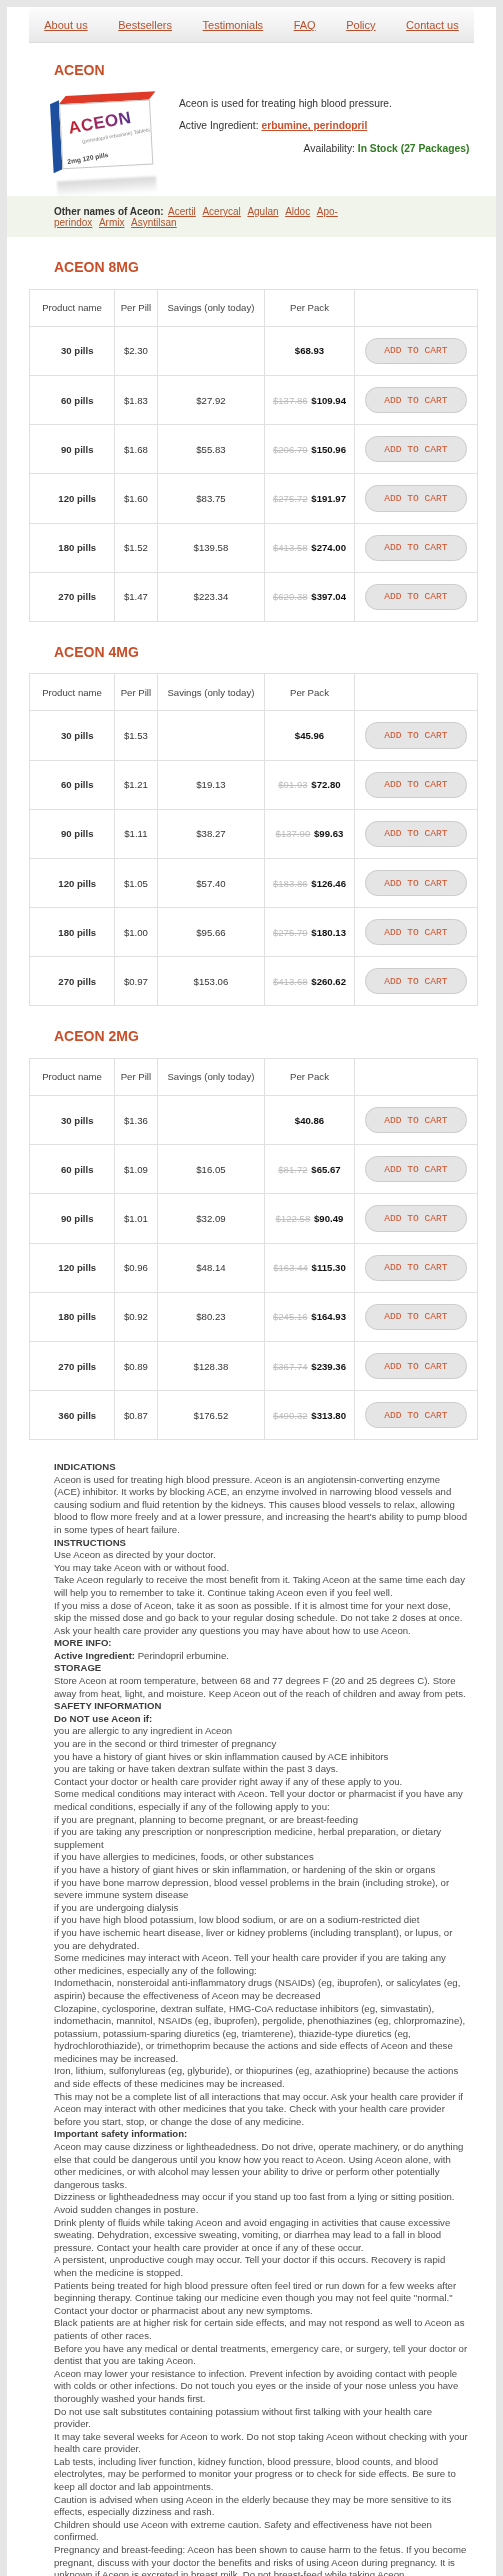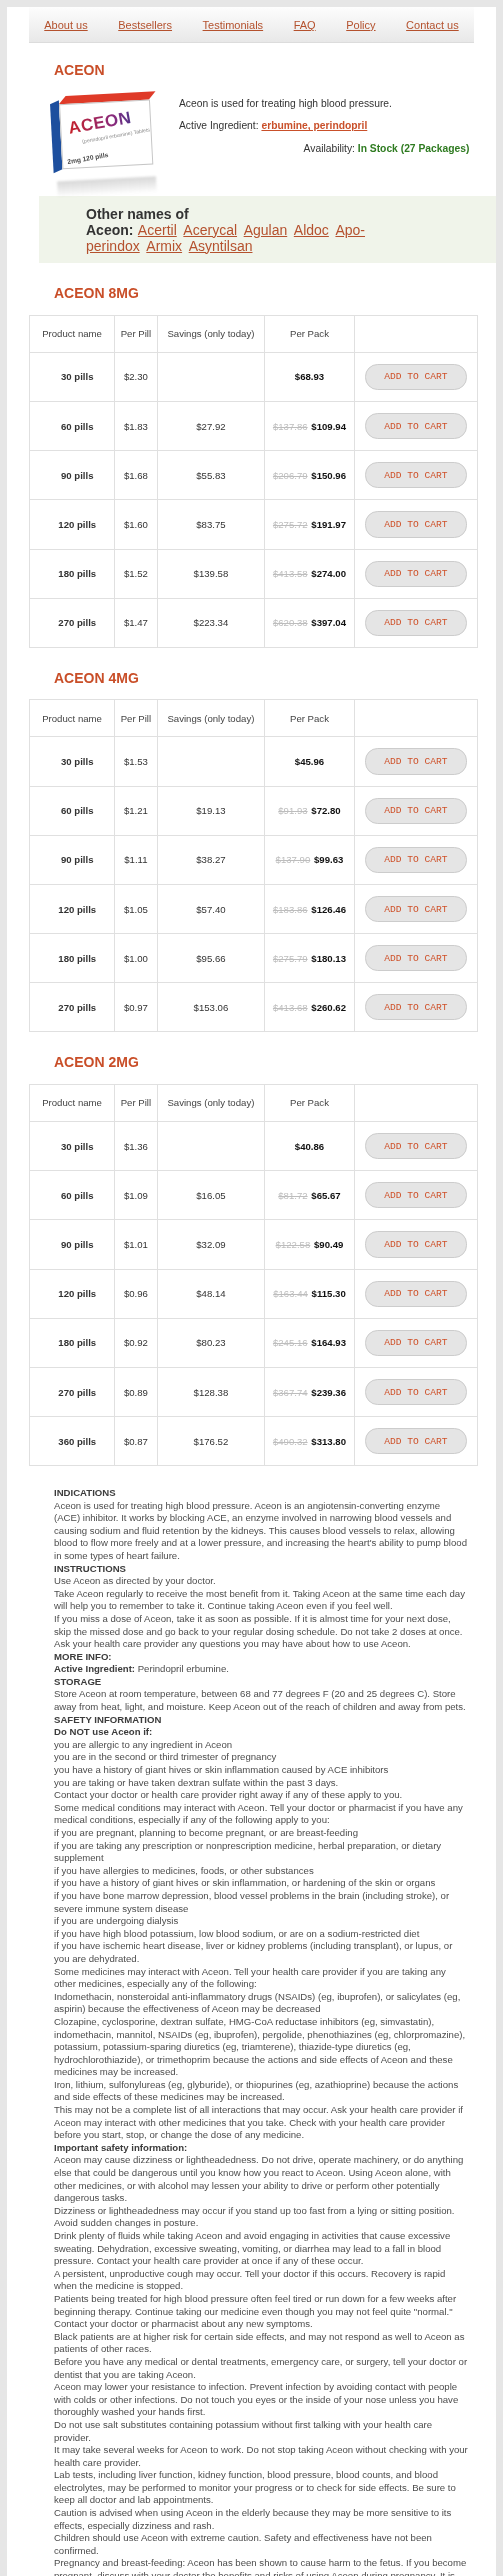--- a/index.html
+++ b/index.html
@@ -103,23 +103,22 @@
   .pinfo{flex:1;font-size:10.3px;padding-top:5.9px;}
   .pinfo .desc{margin-bottom:11.8px;}
   .ai-line{margin-bottom:11.8px;}
   .ai-link{color:#c9502a;font-weight:bold;text-decoration:underline;cursor:pointer;}
   .avail{text-align:right;margin-top:10.3px;}
   .avail .instock{color:#2f7b21;font-weight:bold;text-align:right;}
   
   .onames{
     background:#f0f4ea;
     padding:9.6px 29.5px 9.6px 47px;
-    font-size:14px;
+    font-size:10px;
     margin-top:5.9px;
-    margin-left:32px;
   }
   .onames .lbl{font-weight:bold;color:#333;margin-right:4.4px;}
   .onames a{color:#b5512e;text-decoration:underline;margin-right:6.6px;cursor:pointer;}
   
   h2.sec-h{
     color:#c94e28;
     font-size:14px;
     margin:22px 0 13.3px 47px;
     font-weight:bold;
   }
@@ -387,20 +386,21 @@
           </tr>
         </tbody>
       </table>
     </div>
 
   <div class="info">
       <div class="para"><b>INDICATIONS</b></div>
       <div class="para">Aceon is used for treating high blood pressure. Aceon is an angiotensin-converting enzyme (ACE) inhibitor. It works by blocking ACE, an enzyme involved in narrowing blood vessels and causing sodium and fluid retention by the kidneys. This causes blood vessels to relax, allowing blood to flow more freely and at a lower pressure, and increasing the heart's ability to pump blood in some types of heart failure.</div>
       <div class="para"><b>INSTRUCTIONS</b></div>
       <div class="para">Use Aceon as directed by your doctor.</div>
+      <div class="para">You may take Aceon with or without food.</div>
       <div class="para">Take Aceon regularly to receive the most benefit from it. Taking Aceon at the same time each day will help you to remember to take it. Continue taking Aceon even if you feel well.</div>
       <div class="para">If you miss a dose of Aceon, take it as soon as possible. If it is almost time for your next dose, skip the missed dose and go back to your regular dosing schedule. Do not take 2 doses at once.</div>
       <div class="para">Ask your health care provider any questions you may have about how to use Aceon.</div>
       <div class="para"><b>MORE INFO:</b></div>
       <div class="para"><b>Active Ingredient:</b> Perindopril erbumine.</div>
       <div class="para"><b>STORAGE</b></div>
       <div class="para">Store Aceon at room temperature, between 68 and 77 degrees F (20 and 25 degrees C). Store away from heat, light, and moisture. Keep Aceon out of the reach of children and away from pets.</div>
       <div class="para"><b>SAFETY INFORMATION</b></div>
       <div class="para"><b>Do NOT use Aceon if:</b></div>
       <div class="para">you are allergic to any ingredient in Aceon</div>

